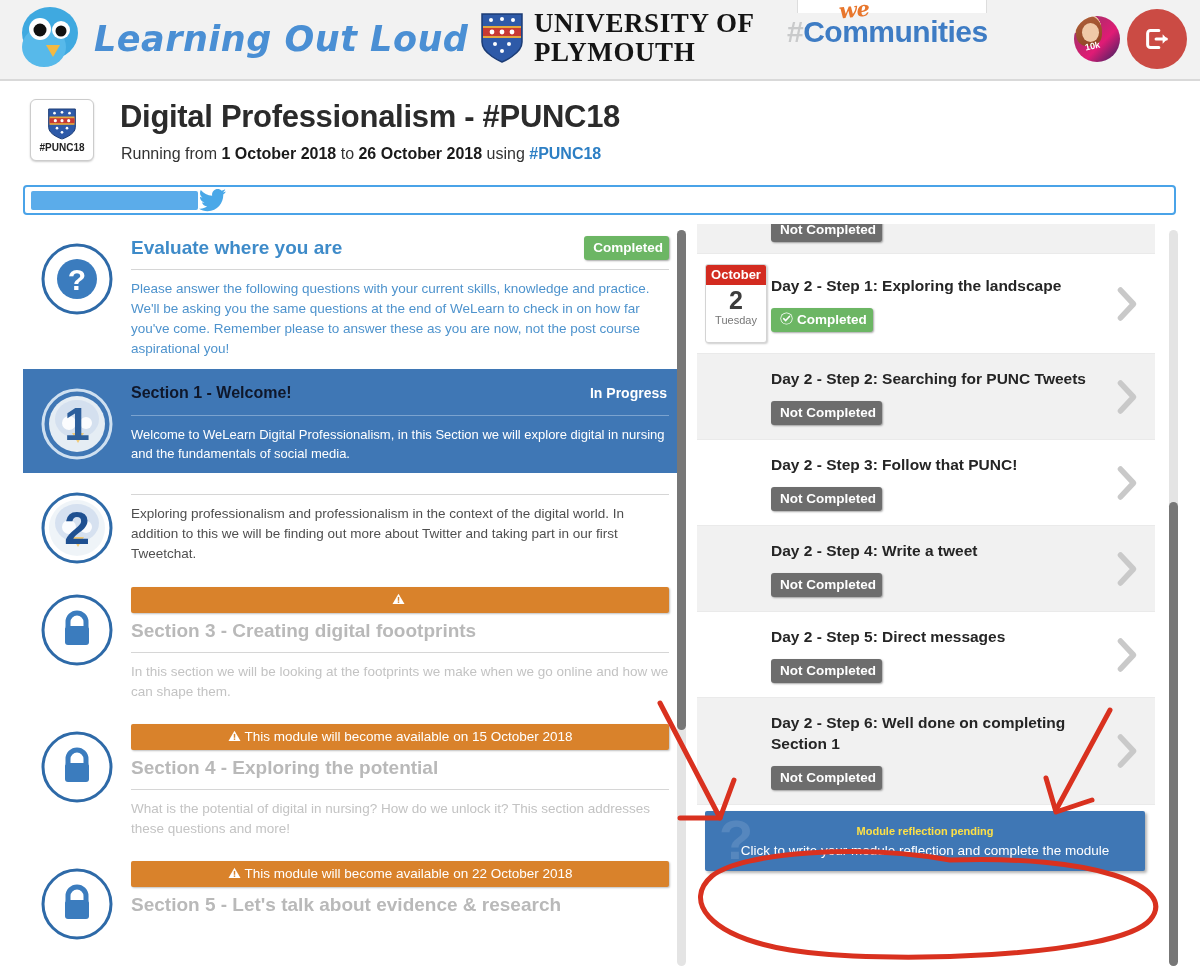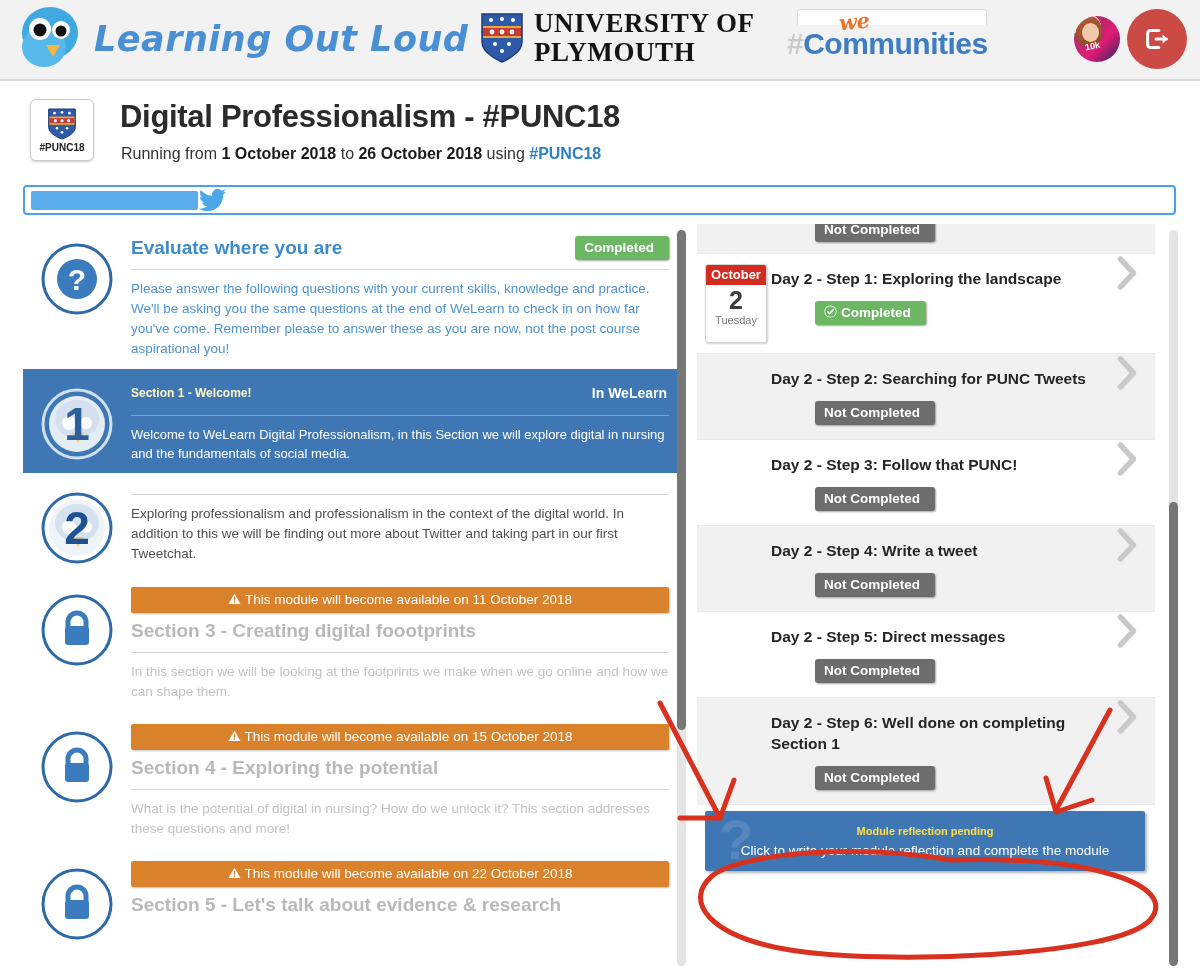--- a/index.html
+++ b/index.html
@@ -28,21 +28,21 @@
   }
 
   .uop { position: absolute; left: 480px; top: 10px; display: flex; align-items: center; gap: 10px; }
   .uop-shield { width: 44px; height: 52px; }
   .uop-text {
     font-family: "Liberation Serif", serif;
     font-size: 27px; line-height: 29px; font-weight: bold;
     color: #141414; letter-spacing: 0.6px;
   }
 
-  .wecomm { position: absolute; left: 787px; top: 28px; }
+  .wecomm { position: absolute; left: 787px; top: 16px; }
   .wecomm-row { position: relative; font-size: 30px; font-weight: bold; letter-spacing: -0.5px; }
   .wecomm-hash { color: #c9cacb; }
   .wecomm-main { color: #3e7cc4; }
   .wecomm-we {
     position: absolute; left: 52px; top: -18px;
     font-family: "DejaVu Serif", serif;
     font-style: italic; font-size: 21px; color: #e8762c; font-weight: bold;
     transform: rotate(-6deg);
   }
   .wecomm-tab {
@@ -122,52 +122,51 @@
 
   
   .sec { position: relative; width: 658px; display: flex; padding: 12px 0 10px 0; }
   .sec.active { background: #3f77b5; }
   .sec-icon { flex: 0 0 108px; display: flex; align-items: flex-start; justify-content: center; padding-top: 6px; }
   .sec-body { flex: 1; padding-right: 12px; position: relative; }
 
   .sec-title-row { display: flex; align-items: flex-start; justify-content: space-between; gap: 4px; }
   .sec-title { font-size: 19px; font-weight: bold; color: #3b3b3b; line-height: 24px; padding-right: 4px; }
   .sec.eval .sec-title { color: #3e8bc9; }
-  .sec.active .sec-title { color: #fef9c3; font-size: 12px; }
+  .sec.active .sec-title { color: #0f172a; font-size: 16px; }
   .sec.locked .sec-title { color: #b9b9b9; font-size: 19px; }
 
   .sec-rule { height: 1px; background: #d6d6d6; margin: 9px 0 9px 0; }
   .sec.active .sec-rule { background: #7ba3cf; }
   .sec-desc { font-size: 13.5px; line-height: 20px; color: #4f4f4f; }
   .sec.eval .sec-desc { color: #4e93cd; }
   .sec.active .sec-desc { color: #fff; font-size: 13px; line-height: 19px; }
   .sec.locked .sec-desc { color: #c3c3c3; }
 
   .badge {
     display: inline-block; white-space: nowrap;
-    padding: 4px 15px 5px 9px; border-radius: 3px;
+    padding: 4px 6px 5px 9px; border-radius: 3px;
     font-size: 13.5px; font-weight: bold; color: #fff;
     box-shadow: 1px 1px 2px rgba(0,0,0,.35);
-    margin-left: 44px;
   }
   .badge.green { background: #6cb664; }
   .badge.grey  { background: #6d6d6d; }
   .badge.inprog { background: transparent; box-shadow: none; color: #fff; font-size: 14px; padding-right: 2px; }
 
   .lock-warn {
     background: #d9822b; color: #fff; text-align: center;
     font-size: 13.5px; font-weight: normal;
     padding: 5px 0 6px 0; border-radius: 2px;
     box-shadow: 1px 1px 2px rgba(0,0,0,.25);
     margin-bottom: 6px;
   }
 
   
   .step {
-    position: relative; width: 458px; display: flex; align-items: flex-start;
+    position: relative; width: 458px; display: flex; align-items: center;
     border-bottom: 1px solid #eaeaea; background: #fff;
   }
   .step.alt { background: #f1f1f1; }
   .step-date { flex: 0 0 74px; padding: 10px 0 10px 8px; }
   .datebox {
     width: 62px; background: #fff; border: 1px solid #d4d4d4; border-radius: 3px;
     box-shadow: 1px 1px 2px rgba(0,0,0,.2); overflow: hidden; text-align: center;
   }
   .datebox .m { background: #d32b20; color: #fff; font-size: 13px; font-weight: bold; padding: 2px 0 3px 0; }
   .datebox .d { font-size: 25px; font-weight: bold; color: #3d3d3d; line-height: 27px; padding-top: 2px; }
@@ -329,21 +328,21 @@
               <ellipse cx="37" cy="32" rx="22" ry="19" fill="#cfdced" opacity="0.8"></ellipse>
               <circle cx="29" cy="36" r="7" fill="#fff" opacity="0.9"></circle>
               <circle cx="46" cy="36" r="6" fill="#fff" opacity="0.9"></circle>
               <path d="M32 46 L44 46 L38 56 Z" fill="#f4c460" opacity="0.85"></path>
               <text x="37" y="53" font-size="46" font-weight="bold" fill="#2d5f9c" text-anchor="middle" font-family="Liberation Sans, sans-serif">1</text>
             </svg>
           </div>
           <div class="sec-body">
             <div class="sec-title-row">
               <div class="sec-title">Section 1 - Welcome!</div>
-              <div class="badge inprog">In WeLearn</div>
+              <div class="badge inprog">In Progress</div>
             </div>
             <div class="sec-rule"></div>
             <div class="sec-desc">Welcome to WeLearn Digital Professionalism, in this Section we will explore digital in nursing and the fundamentals of social media.</div>
           </div>
         </div>
         <div class="sec ">
           <div class="sec-icon">
             <svg viewBox="0 0 74 74" width="74" height="74">
               <ellipse cx="37" cy="37" rx="34" ry="34" fill="none" stroke="#2e6aa8" stroke-width="3"></ellipse>
               <ellipse cx="37" cy="37" rx="28" ry="28" fill="#eef3f8" opacity="0.95"></ellipse>
@@ -365,21 +364,21 @@
               <ellipse cx="37" cy="37" rx="34" ry="34" fill="none" stroke="#2e6aa8" stroke-width="3"></ellipse>
               <path d="M28 34 v-5 a9 9 0 0 1 18 0 v5" fill="none" stroke="#3b7cbe" stroke-width="5"></path>
               <rect x="25" y="33" width="24" height="19" rx="3" fill="#3b7cbe"></rect>
             </svg>
           </div>
           <div class="sec-body">
             <div class="lock-warn"><svg viewBox="0 0 16 14" width="13" height="12" style="vertical-align:-1px;margin-right:4px">
                 <path d="M8 0.6 L15.4 13.2 H0.6 Z" fill="#fff"></path>
                 <rect x="7.1" y="4.4" width="1.8" height="4.8" fill="#d9822b"></rect>
                 <rect x="7.1" y="10" width="1.8" height="1.8" fill="#d9822b"></rect>
-              </svg><span>This module will become available on 11 October 2018</span></div>
+              </svg></div>
             <div class="sec-title-row">
               <div class="sec-title">Section 3 - Creating digital foootprints</div>
             </div>
             <div class="sec-rule"></div>
             <div class="sec-desc">In this section we will be looking at the footprints we make when we go online and how we can shape them.</div>
           </div>
         </div>
         <div class="sec locked">
           <div class="sec-icon">
             <svg viewBox="0 0 74 74" width="74" height="74">

